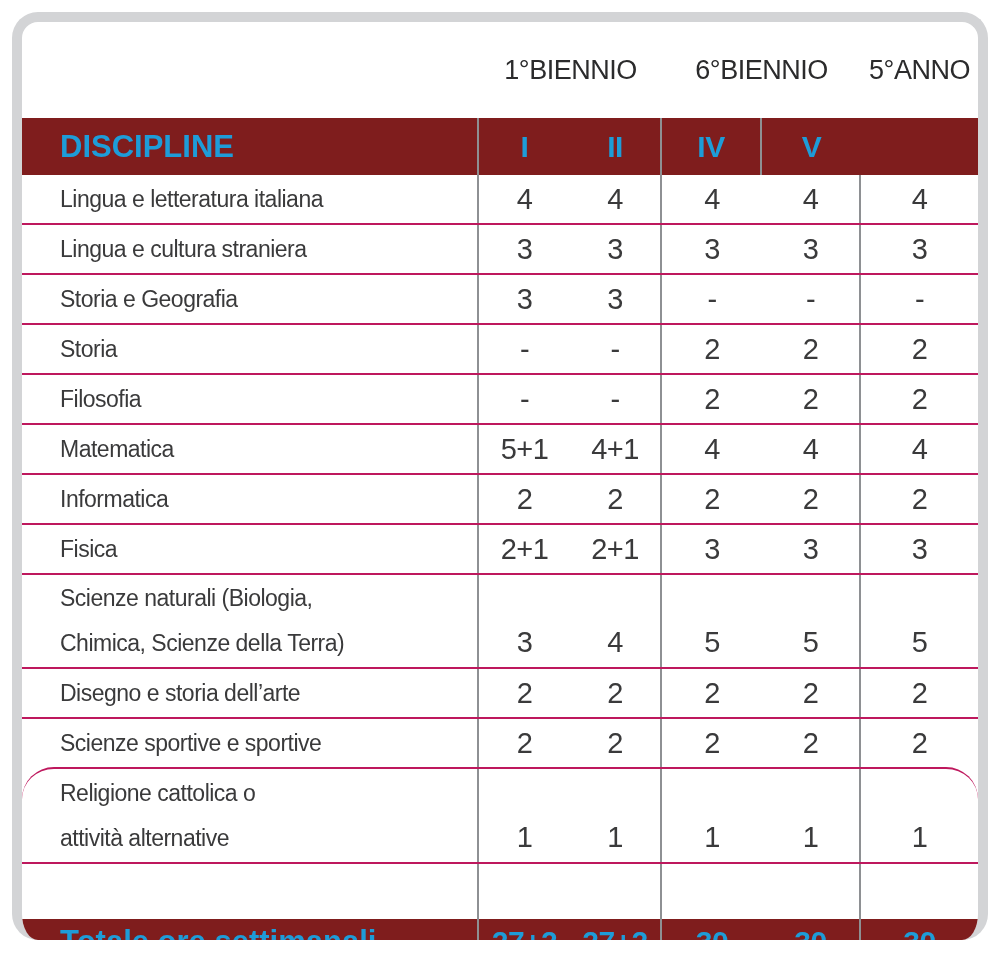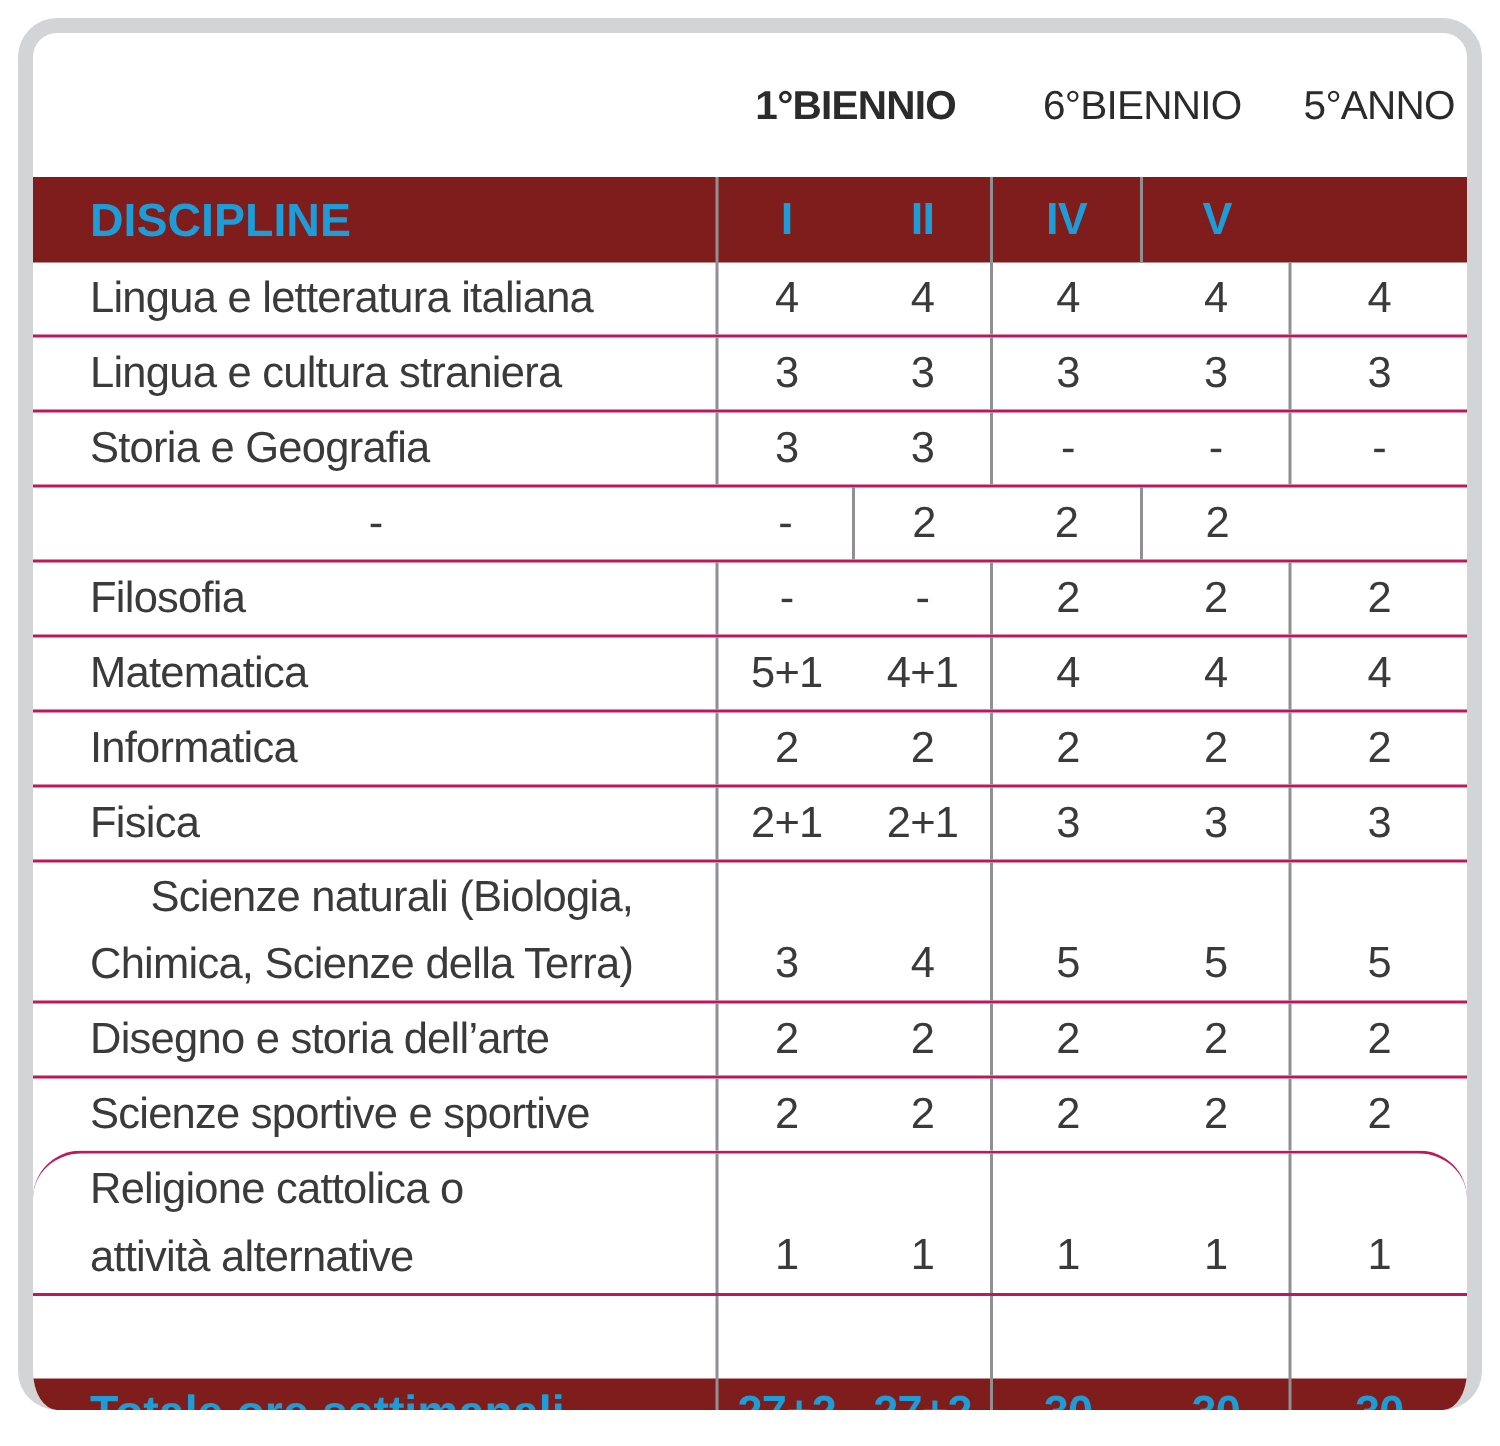--- a/index.html
+++ b/index.html
@@ -32,56 +32,56 @@
   .top-header {
     height: 96px;
     align-items: center;
   }
   .ph {
     text-align: center;
     font-size: 27px;
     color: #2B2B2C;
     letter-spacing: -0.5px;
   }
-  .g12 { grid-column: 2 / 4; font-weight: bold; }
+  .g12 { grid-column: 2 / 4; }
   .g34 { grid-column: 4 / 6; }
   .g5  { grid-column: 6 / 7; }
   
   .band { background: #7f1d1d; }
   .head  { height: 57px; }
   .total { height: 45px; }
   
   .cell {
     display: flex;
     align-items: center;
     box-sizing: border-box;
     color: #3A3A3B;
   }
   .subj {
     padding-left: 38px;
-    font-size: 29px;
+    font-size: 23px;
     letter-spacing: -0.5px;
     white-space: pre-line;
     line-height: 45px;
   }
   .val {
     justify-content: center;
     font-size: 29px;
     letter-spacing: -0.5px;
   }
   .vline { border-right: 2px solid #8E9093; }
   .blue { color: #1E9CD8; font-weight: bold; }
   .head .subj { font-size: 31px; letter-spacing: 0; }
   .head .val { font-size: 30px; }
   .total .subj { font-size: 31px; letter-spacing: 0; }
   .total .val { font-size: 30px; }
   
   .row { height: 48px; }
   .row + .row { border-top: 2px solid #be185d; }
-  .row.tall-a { height: 92px; text-align: right; }
+  .row.tall-a { height: 92px; }
   .row.tall-b { height: 93px; border-radius: 32px; }
   .row.tall-a .val, .row.tall-b .val {
     align-items: flex-end;
     padding-bottom: 8px;
   }
   .row.empty { height: 55px; }
 </style>
 </head>
 <body>
 
@@ -123,20 +123,21 @@
   <div class="row grid">
     <div class="cell subj vline">Storia e Geografia</div>
     <div class="cell val">3</div>
     <div class="cell val vline">3</div>
     <div class="cell val">-</div>
     <div class="cell val vline">-</div>
     <div class="cell val">-</div>
   </div>
 
   <div class="row grid">
+    <div class="cell subj vline">Storia</div>
     <div class="cell val">-</div>
     <div class="cell val vline">-</div>
     <div class="cell val">2</div>
     <div class="cell val vline">2</div>
     <div class="cell val">2</div>
   </div>
 
   <div class="row grid">
     <div class="cell subj vline">Filosofia</div>
     <div class="cell val">-</div>

